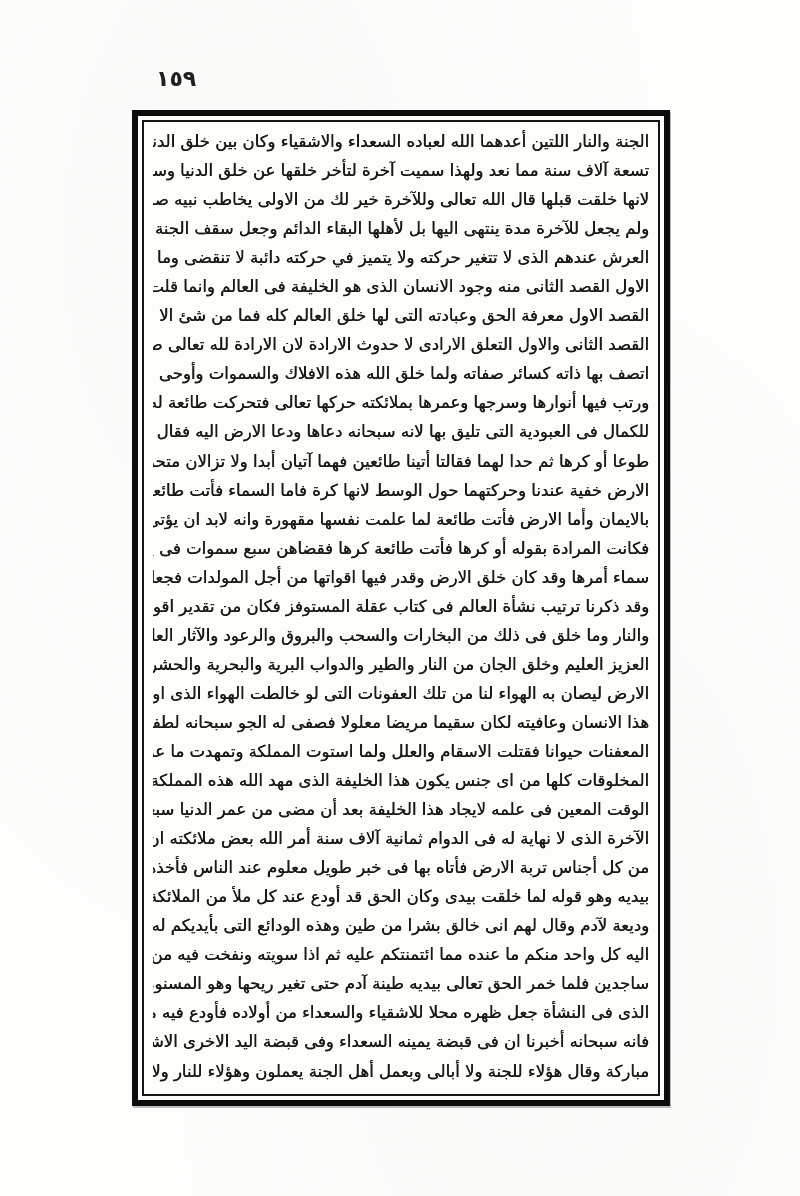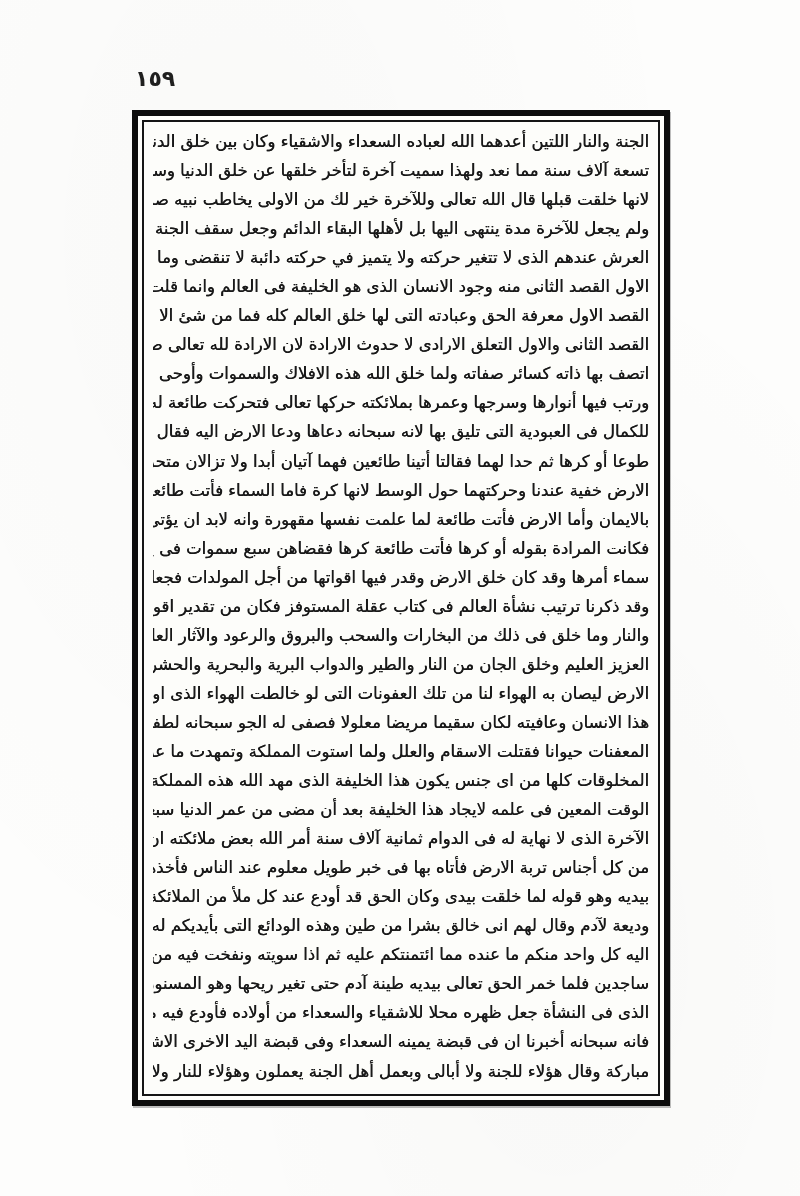--- a/index.html
+++ b/index.html
@@ -20,21 +20,21 @@
     position: absolute;
     inset: 0;
     background:
       radial-gradient(ellipse at 30% 20%, rgba(0,0,0,0.015), transparent 60%),
       radial-gradient(ellipse at 70% 80%, rgba(0,0,0,0.02), transparent 55%);
     pointer-events: none;
   }
   .page-number {
     position: absolute;
     top: 66px;
-    left: 135px;
+    left: 156px;
     font-size: 22px;
     font-weight: bold;
     color: #1f1f1f;
     letter-spacing: 2px;
   }
   .frame-outer {
     position: absolute;
     left: 132px;
     top: 110px;
     width: 538px;

